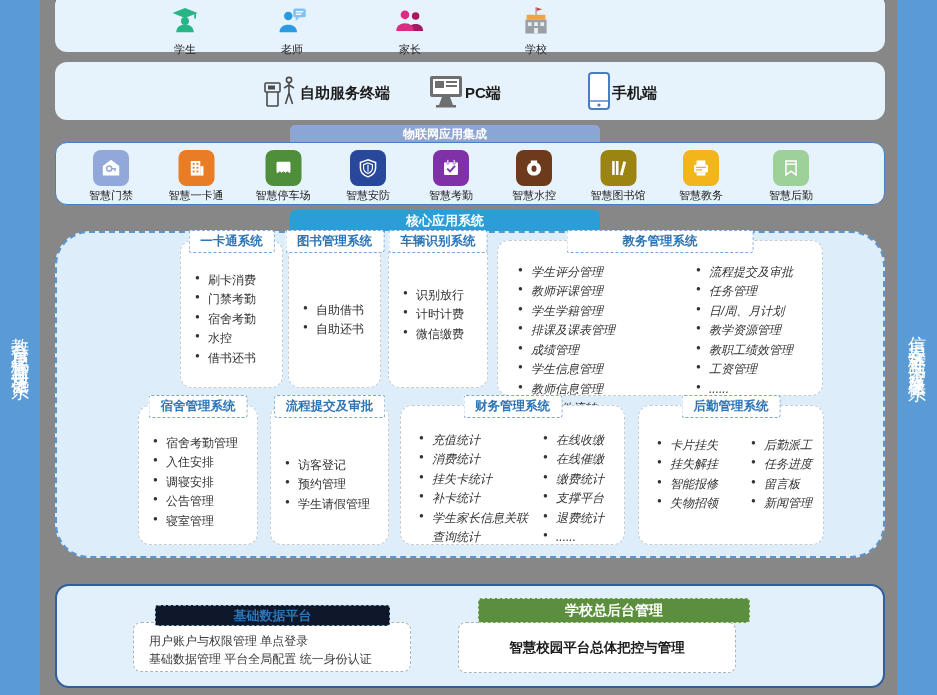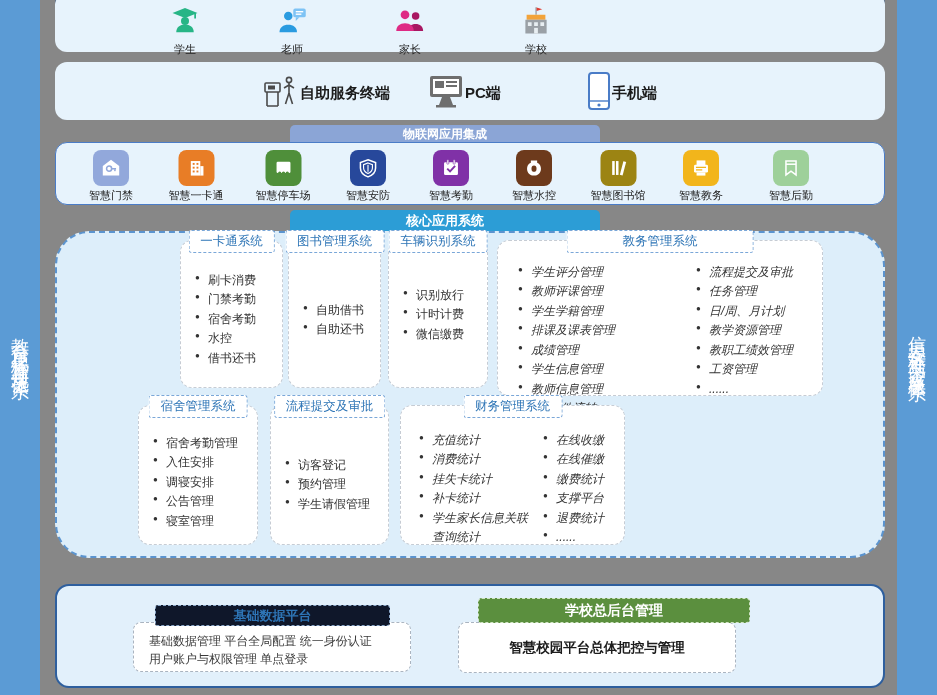--- a/index.html
+++ b/index.html
@@ -30,21 +30,21 @@
   #support-banner{top:563px;height:21px;font-size:12.5px;line-height:21px;border-radius:4px 4px 0 0;}
   
   #iot-panel{top:142px;height:63px;border:1px solid #4a7cc7;}
   .iot-item{position:absolute;top:7px;transform:translateX(-50%);display:flex;flex-direction:column;align-items:center;}
   .iot-icon{width:36px;height:36px;border-radius:8px;display:flex;align-items:center;justify-content:center;}
   .iot-label{font-size:11px;color:#222;margin-top:2px;white-space:nowrap;}
   
   #core-panel{top:231px;height:327px;background:#ddeefa;border:2px dashed #5b94cf;border-radius:34px;}
   .card{position:absolute;background:#fff;border:1px dashed #c6ccd4;border-radius:12px;box-sizing:border-box;}
   .card-title{position:absolute;top:-11px;left:50%;transform:translateX(-50%);background:#fff;
-              border:1px dashed #7aa7d8;color:#2e75b6;font-weight:normal;font-size:12.5px;
+              border:1px dashed #7aa7d8;color:#2e75b6;font-weight:bold;font-size:12.5px;
               padding:2px 11px;white-space:nowrap;border-radius:3px;z-index:2;}
   .card-title.wide{padding:2px 55px;}
   .blist{list-style:none;margin:0;padding:0 4px 0 14px;font-size:12px;color:#333;}
   .blist li{position:relative;padding-left:13px;line-height:1.62;}
   .blist li::before{content:"●";position:absolute;left:0;top:1px;font-size:8px;}
   .pt22{padding-top:22px}.pt25{padding-top:25px}.pt28{padding-top:28px}.pt30{padding-top:30px}
   .pt45{padding-top:45px}.pt50{padding-top:50px}.pt60{padding-top:60px}
   .card-cols{display:flex;font-style:italic;}
   .card-cols .blist{padding-top:0;}
   
@@ -385,28 +385,45 @@
             <li>在线收缴</li>
             <li>在线催缴</li>
             <li>缴费统计</li>
             <li>支撑平台</li>
             <li>退费统计</li>
             <li>......</li>
           </ul>
       </div>
     </div>
 
+    <div class="card" style="left:583px;top:405px;width:186px;height:140px">
+      <div class="card-title">后勤管理系统</div>
+      <div class="card-cols pt30" style="padding-left:4px">
+        <ul class="blist" style="width:88px">
+            <li>卡片挂失</li>
+            <li>挂失解挂</li>
+            <li>智能报修</li>
+            <li>失物招领</li>
+          </ul>
+        <ul class="blist" style="flex:1;padding-left:2px">
+            <li>后勤派工</li>
+            <li>任务进度</li>
+            <li>留言板</li>
+            <li>新闻管理</li>
+          </ul>
+      </div>
+    </div>
 
     <div class="banner" id="support-banner" style="background-color: #8b5cf6; margin-top: 24px;">支撑平台</div>
     <div class="panel" id="support-panel"></div>
 
     <div class="sub-header" id="base-header">基础数据平台</div>
     <div class="sub-card" id="base-card">
+      <div>用户账户与权限管理   单点登录</div>
       <div>基础数据管理  平台全局配置  统一身份认证</div>
-      <div>用户账户与权限管理   单点登录</div>
     </div>
 
     <div class="sub-header" id="admin-header" style="background-color: rgb(91, 143, 62);">学校总后台管理</div>
     <div class="sub-card" id="admin-card">
       <span>智慧校园平台总体把控与管理</span>
     </div>
 
   </div>
 </div>
 

